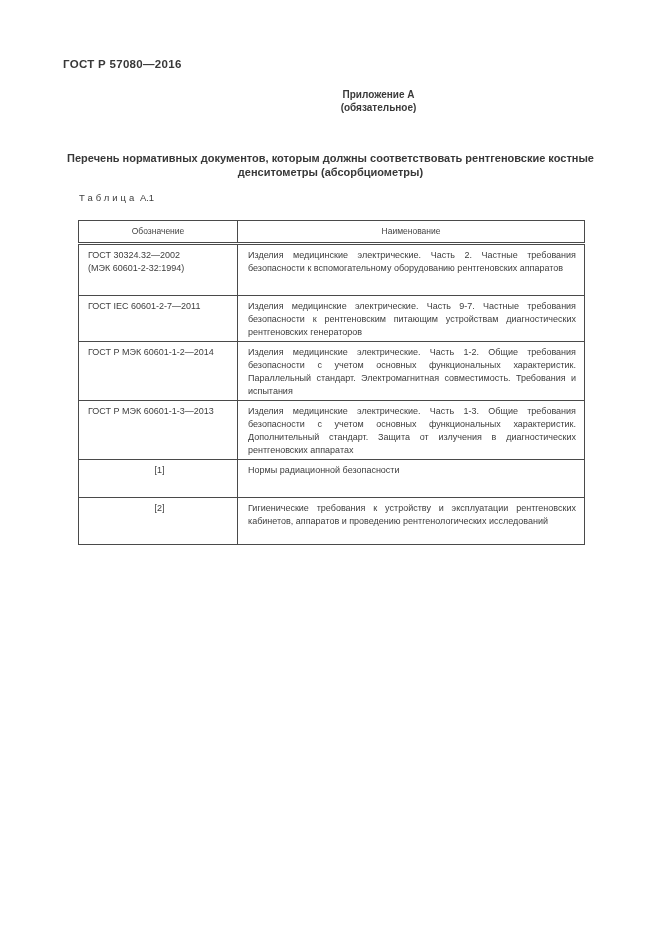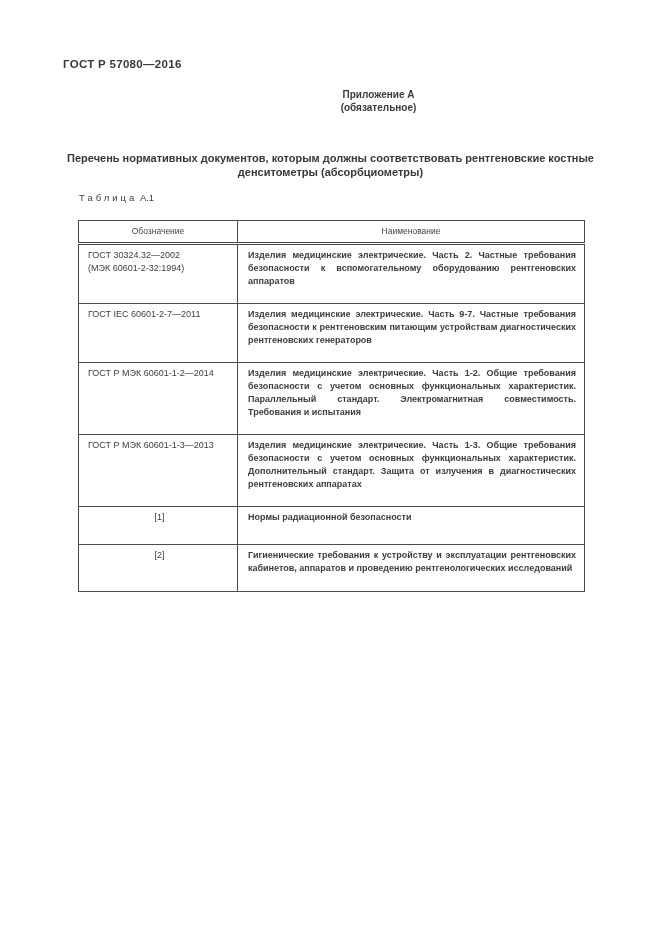--- a/index.html
+++ b/index.html
@@ -88,23 +88,22 @@
   table.doc-table col.c1 { width: 159px; }
   table.doc-table col.c2 { width: 347px; }
   td.col-designation {
     padding: 4px 6px 20px 9px;
     white-space: pre-line;
   }
   td.col-designation.center {
     text-align: center;
   }
   td.col-name {
-    padding: 4px 8px 15px 10px;
+    padding: 4px 8px 2px 10px;
     text-align: justify;
-    font-weight: bold;
   }
   tr.last-row td {
     padding-bottom: 16px;
   }
   .page-number {
     position: absolute;
     left: 63px;
     top: 839px;
     font-size: 10px;
     color: #454545;

